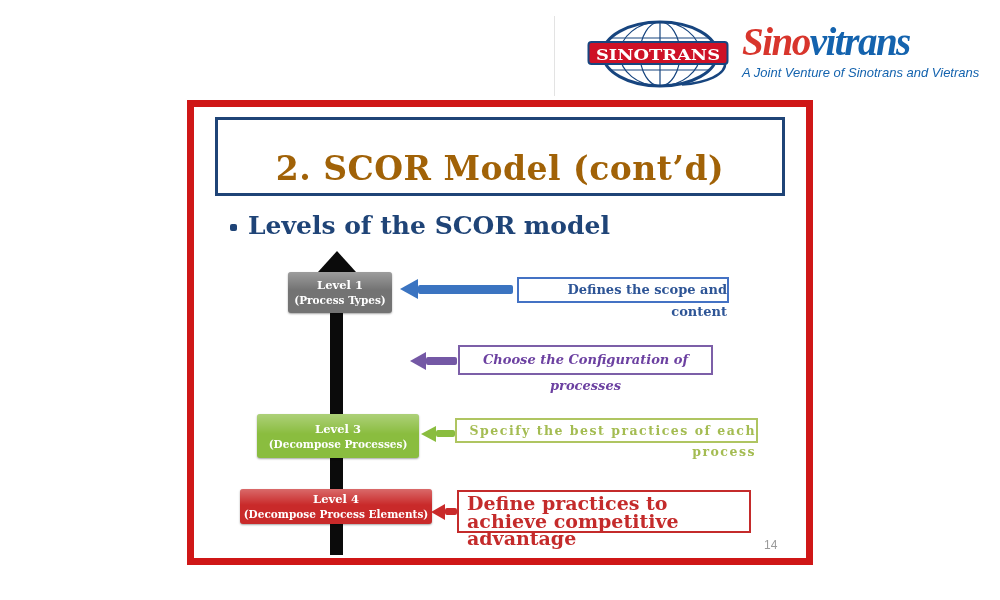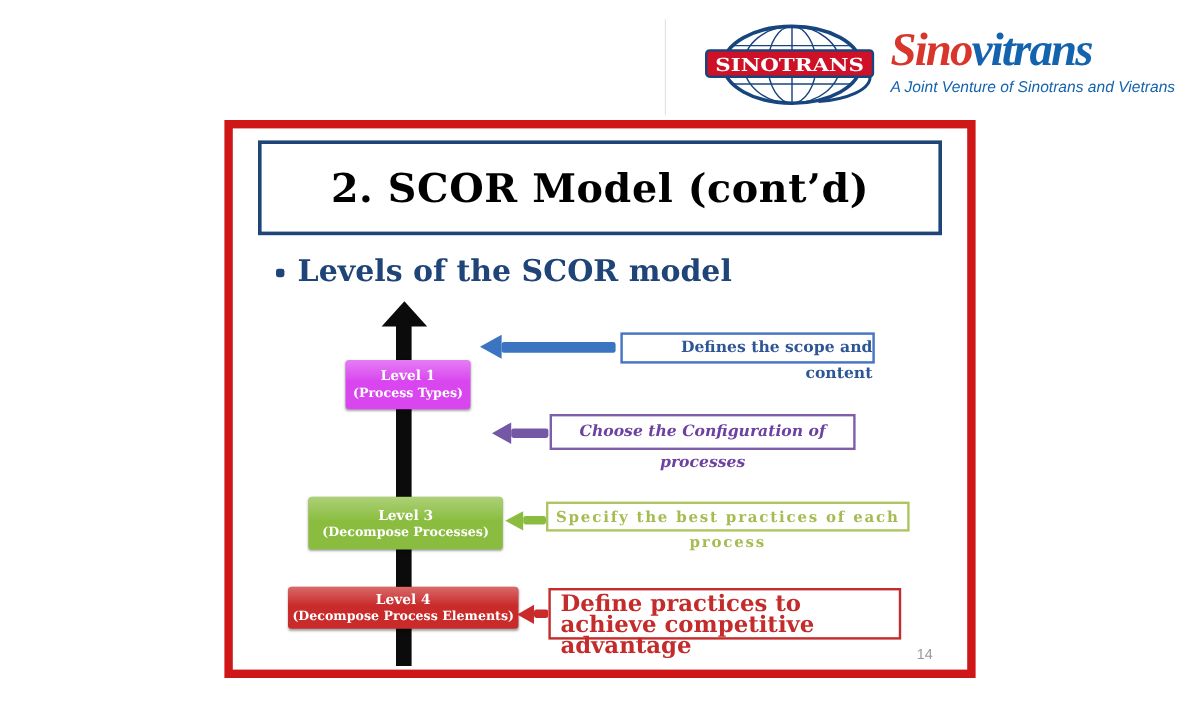--- a/index.html
+++ b/index.html
@@ -67,21 +67,21 @@
   .arr4 .shaft { height:7px; }
 
   
   .desc-box { position:absolute; background:#fff; border-width:2px; border-style:solid;
               font-weight:bold; }
   .desc1 { left:323px; top:170px; width:212px; height:26px; font-size:13px;
            line-height:22px; text-align:right; }
   .desc2 { left:264px; top:238px; width:255px; height:30px; font-size:13px;
            line-height:26px; text-align:center;font-style:italic; }
   .desc3 { left:261px; top:311px; width:303px; height:25px; font-size:12.5px;
-           line-height:21px; text-align:center; letter-spacing:1.5px; }
+           line-height:21px; text-align:right; letter-spacing:1.5px; }
   .desc4 { left:263px; top:383px; width:294px; height:43px; font-size:19px;
            line-height:17.5px; text-align:left; padding:3px 8px; }
 
   .page-number { position:absolute; left:570px; top:431px; font-size:12px;
                  color:#9a9a9a; font-family:"Liberation Sans", sans-serif; }
 </style>
 </head>
 <body>
 
 <div class="canvas">
@@ -110,30 +110,30 @@
   <div class="wordmark">
     <div class="wordmark-line">
       <span style="color: rgb(216, 53, 44);">Sino</span><span style="color: rgb(20, 99, 174);">vitrans</span>
     </div>
     <div class="tagline" style="color: rgb(20, 99, 174);">A Joint Venture of Sinotrans and Vietrans</div>
   </div>
 
   <div class="slide" style="border-color: rgb(207, 23, 23);">
 
     <div class="title-box" style="border-color: rgb(31, 68, 119);">
-      <div class="title-text" style="color: #000000;">2. SCOR Model (cont’d)</div>
+      <div class="title-text" style="color: #a16207; margin-top: 12px;">2. SCOR Model (cont’d)</div>
     </div>
 
     <div class="bullet-dot" style="background-color: rgb(31, 68, 119);"></div>
     <div class="bullet-text" style="color: rgb(31, 68, 119);">Levels of the SCOR model</div>
 
     <div class="vhead" style="border-bottom-color: rgb(11, 11, 11);"></div>
     <div class="vshaft" style="background-color: rgb(11, 11, 11);"></div>
 
-    <div class="level-box box1" style="background-color: #d946ef; margin-top: 28px;">
+    <div class="level-box box1" style="background-color: #737373;">
       <div class="level-label">Level 1</div>
       <div class="level-sub">(Process Types)</div>
     </div>
     <div class="harrow arr1">
       <div class="head" style="border-right-color: rgb(59, 116, 193);"></div>
       <div class="shaft" style="background-color: rgb(59, 116, 193);"></div>
     </div>
     <div class="desc-box desc1" style="color: rgb(46, 85, 150); border-color: rgb(68, 114, 196);">Defines the scope and content</div>
 
     <div class="harrow arr2">

